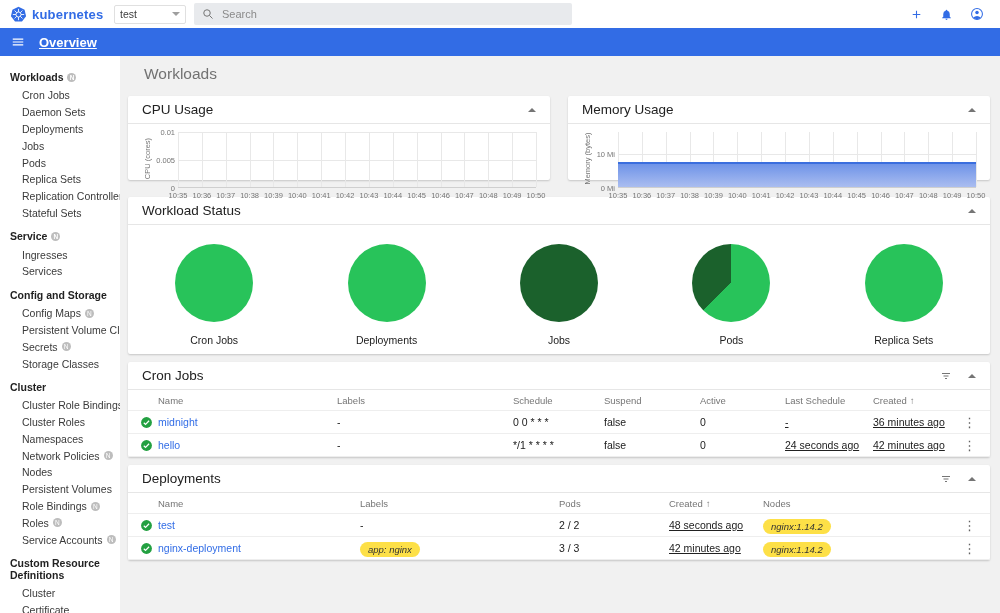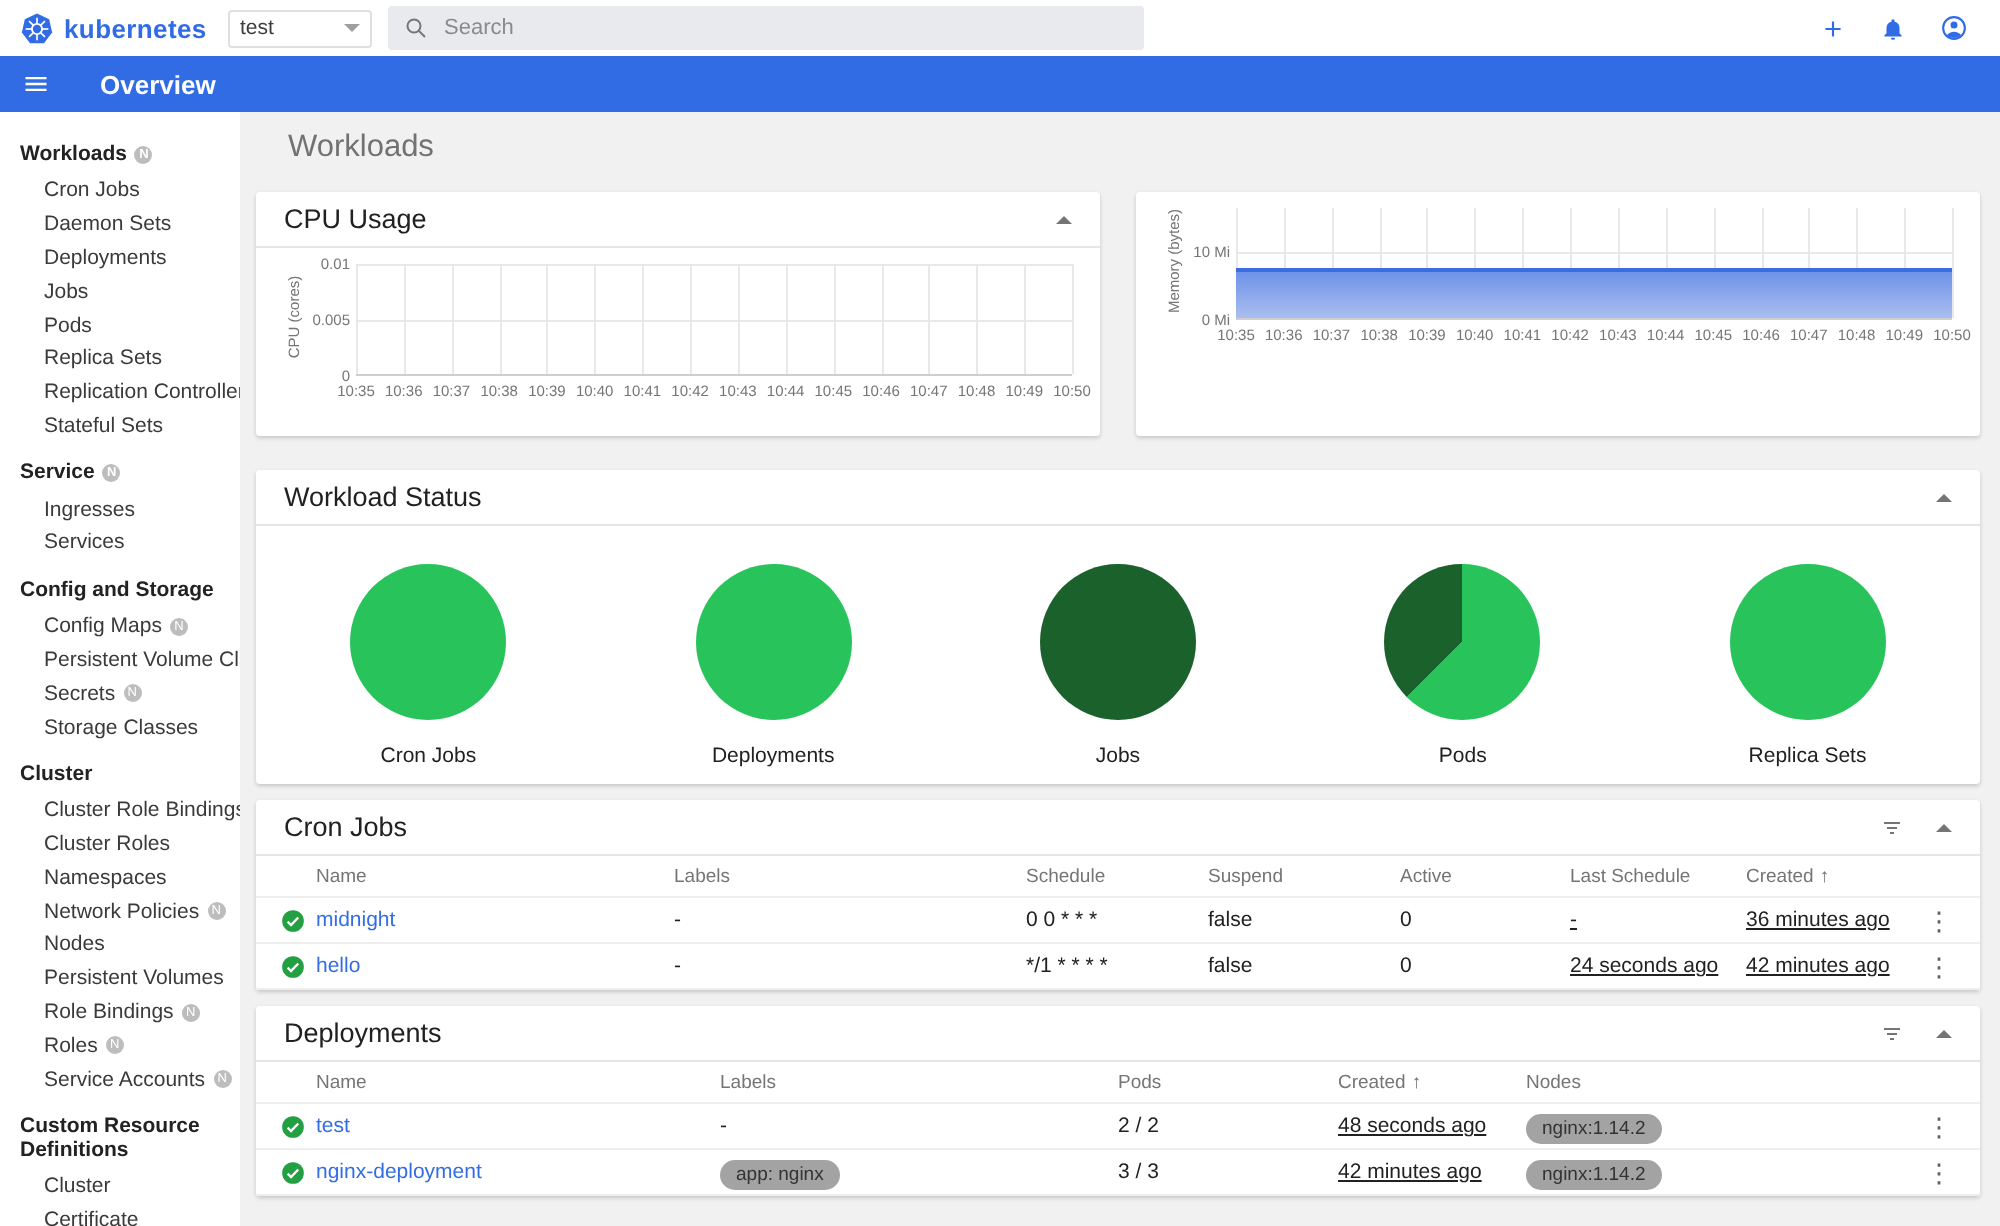--- a/index.html
+++ b/index.html
@@ -15,42 +15,42 @@
   .ns-caret { width:0; height:0; border-left:4px solid transparent; border-right:4px solid transparent; border-top:4px solid #9e9e9e; }
   .search-box { margin-left:8px; width:378px; height:22px; background:#e8eaed; border-radius:2px; display:flex; align-items:center; padding:0 8px; }
   .search-box input { border:none; outline:none; background:transparent; font-size:11px; color:#3c3c3c; margin-left:8px; flex:1; font-family:"Liberation Sans",sans-serif; }
   .search-box input::placeholder { color:#8a8a8a; }
   .hdr-actions { margin-left:auto; margin-right:14px; display:flex; align-items:center; gap:13px; }
   .icon-btn { background:none; border:none; cursor:pointer; display:flex; align-items:center; padding:2px; }
 
   
   .appbar { height:28px; background:#326ce5; display:flex; align-items:center; color:#fff; }
   .hamburger { margin-left:9px; }
-  .appbar-title { margin-left:23px; font-size:13px; font-weight:bold; }
+  .appbar-title { margin-left:12px; font-size:13px; font-weight:bold;text-decoration:underline; }
 
   
   .main { display:flex; height:557px; }
   .sidebar { width:120px; background:#fff; height:100%; overflow:hidden; padding-top:6px; flex-shrink:0; }
   .side-header { font-size:10.5px; font-weight:bold; color:#222; padding:5px 4px 4px 10px; display:flex; align-items:center; gap:4px; cursor:pointer; margin-top:4px; }
   .side-item { font-size:10.5px; color:#3a3a3a; padding:2.4px 4px 2.4px 22px; display:flex; align-items:center; gap:4px; cursor:pointer; white-space:nowrap; }
   .nbadge { display:inline-block; min-width:9px; height:9px; border-radius:50%; background:#bdbdbd; color:#fff; font-size:6.5px; line-height:9px; text-align:center; }
 
   .content { flex:1; height:100%; overflow:hidden; padding:0 10px 0 8px; }
   .page-title { font-size:15.5px; color:#727272; margin:9px 0 13px 16px; }
 
   
   .card { background:#fff; border-radius:2px; box-shadow:0 1px 2px rgba(0,0,0,.18); }
   .card-header { height:28px; display:flex; align-items:center; padding:0 14px; border-bottom:1px solid #e6e6e6; }
   .card-title { font-size:13.5px; color:#212121; }
   .card-header .right { margin-left:auto; display:flex; align-items:center; gap:16px; }
   .collapse-btn,.filter-btn { background:none; border:none; cursor:pointer; display:flex; align-items:center; padding:0; }
   .caret-up { width:0; height:0; border-left:4px solid transparent; border-right:4px solid transparent; border-bottom:4px solid #757575; }
 
   .row-charts { display:flex; gap:18px; }
-  .row-charts .card { flex:1; height:122px; }
+  .row-charts .card { flex:1; height:84px; }
 
   
   .chart-body { padding:8px 14px 0 4px; }
   .timechart { display:flex;text-decoration:underline; }
   .y-axis { width:46px; position:relative; height:56px; }
   .ylabel { position:absolute; left:-12px; top:50%; transform:rotate(-90deg) translateX(0); transform-origin:center; width:56px; text-align:center; font-size:7.5px; color:#757575; top:22px; left:-13px; }
   .y-ticks { position:absolute; right:3px; top:0; bottom:0; width:30px; }
   .ytick { position:absolute; right:0; transform:translateY(-50%); font-size:7.5px; color:#757575; }
   .plot { flex:1; position:relative; height:56px; border-bottom:1px solid #cfcfcf; }
   .vline { position:absolute; top:0; bottom:0; width:1px; background:#e8e8e8; }
@@ -72,21 +72,21 @@
   .cron-grid { grid-template-columns:18px 179px 176px 91px 96px 85px 88px 85px 1fr; }
   .dep-grid  { grid-template-columns:18px 202px 199px 110px 94px 195px 1fr; }
   .thead { height:21px; border-bottom:1px solid #eee; }
   .thead span { font-size:9.5px; color:#757575; }
   .th-sort { display:flex; align-items:center; gap:3px; }
   .sort-arrow { font-size:9px; color:#757575; }
   .trow { height:23px; border-bottom:1px solid #eee; }
   .trow .cell { font-size:10.5px; color:#212121; }
   .link { color:#326de6; font-size:10.5px; text-decoration:none; cursor:pointer; }
   .underlined { text-decoration:underline; cursor:default; }
-  .chip { display:inline-block; background:#a3a3a3; border-radius:9px; padding:2px 8px; font-size:9.5px; color:#333; }
+  .chip { display:inline-block; background:#fde047; border-radius:9px; padding:2px 8px; font-size:9.5px; color:#333;font-style:italic; }
   .kebab { justify-self:end; background:none; border:none; color:#616161; font-size:13px; cursor:pointer; line-height:1; padding:0 2px; }
   .tfoot { height:22px; display:flex; align-items:center; justify-content:flex-end; gap:18px; padding-right:14px; }
   .pg-range { font-size:9.5px; color:#757575; margin-right:6px; }
   .pg-btn { background:none; border:none; cursor:pointer; display:flex; align-items:center; padding:0; }
 </style>
 </head>
 <body>
 
 <div class="top-header">
   <div class="brand">
@@ -324,20 +324,28 @@
               <span class="xtick" style="left: 73.3333%;">10:46</span>
               <span class="xtick" style="left: 80%;">10:47</span>
               <span class="xtick" style="left: 86.6667%;">10:48</span>
               <span class="xtick" style="left: 93.3333%;">10:49</span>
               <span class="xtick" style="left: 100%;">10:50</span>
             </div>
         </div>
       </div>
 
       <div class="card">
+        <div class="card-header">
+          <span class="card-title">Memory Usage</span>
+          <span class="right">
+              <button class="collapse-btn">
+                <span class="caret-up"></span>
+              </button>
+            </span>
+        </div>
         <div class="chart-body">
           <div class="timechart">
             <div class="y-axis">
               <div class="ylabel">Memory (bytes)</div>
               <div class="y-ticks">
                   <span class="ytick" style="top: 40%;">10 Mi</span>
                   <span class="ytick" style="top: 100%;">0 Mi</span>
                 </div>
             </div>
             <div class="plot">

